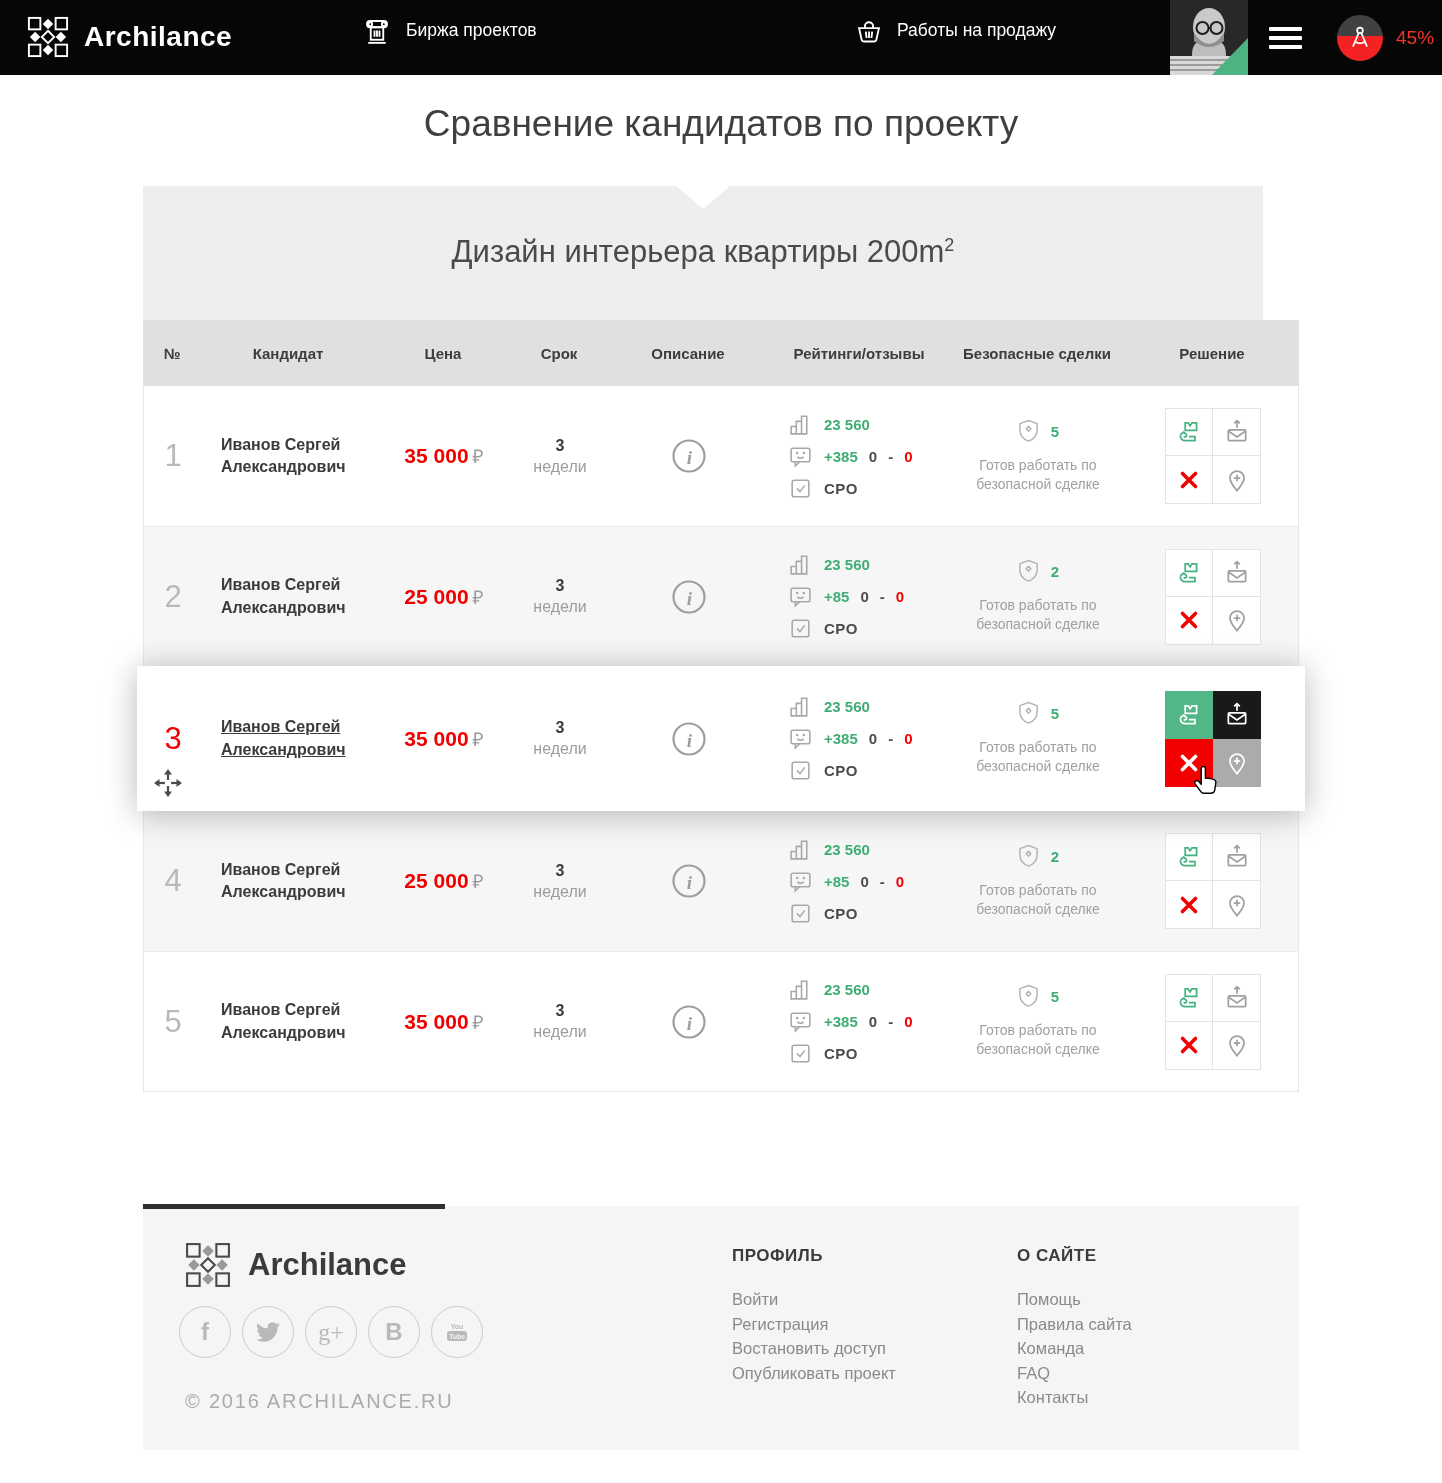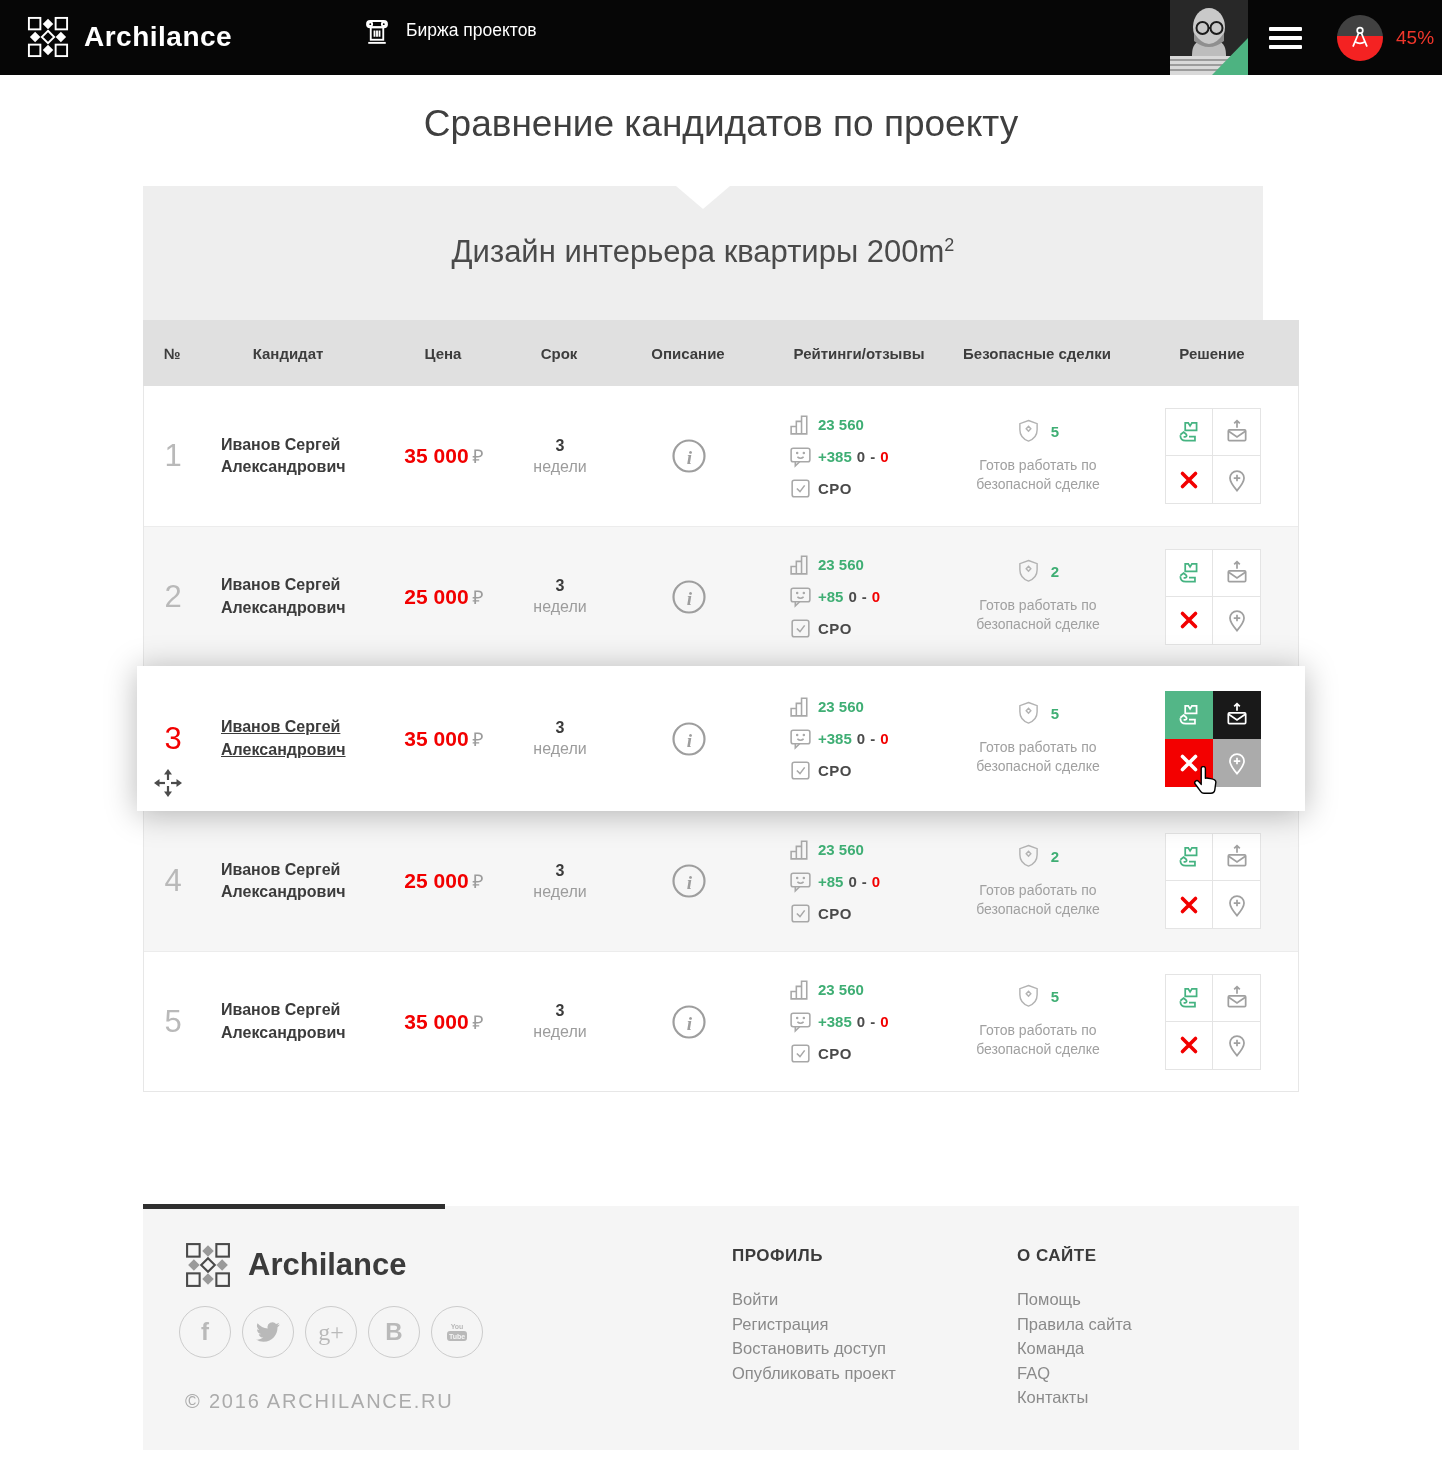--- a/index.html
+++ b/index.html
@@ -62,21 +62,21 @@
   .cur { color:#9c9c9c; font-size:19px; margin-left:4px; }
 
   .cell-term { text-align:center; }
   .term-v { font-weight:bold; font-size:16px; color:#3b3b3b; }
   .term-u { color:#9c9c9c; font-size:16px; margin-top:3px; }
 
   .cell-info { display:flex; justify-content:center; }
   .info-icon { color:#9e9e9e; cursor:pointer; }
 
   .cell-rating { display:flex; flex-direction:column; gap:7px; padding-left:18px; }
-  .rline { display:flex; align-items:center; gap:5px; font-size:15px; font-weight:bold; }
+  .rline { display:flex; align-items:center; gap:11px; font-size:15px; font-weight:bold; }
   .rline .ric { color:#a8a8a8; flex:0 0 auto; }
   .g { color:#3fae74; } .d { color:#4c4c4c; } .r { color:#f20000; }
   .sro { color:#4a4a4a; letter-spacing:.5px; }
 
   .cell-deals { text-align:center; }
   .dhead { display:flex; justify-content:center; align-items:center; gap:11px; }
   .dhead .shield { color:#b3b3b3; }
   .dcount { color:#3fae74; font-weight:bold; font-size:15px; }
   .dtext { margin:12px auto 0; color:#a0a0a0; font-size:14px; line-height:19px; max-width:152px; }
 
@@ -140,20 +140,30 @@
           <circle cx="17.4" cy="6.5" r="1.5"></circle>
         <rect x="7" y="9" width="10" height="10"></rect>
         <path d="M10 11.5v5M12 11.5v5M14 11.5v5"></path>
         <path d="M5 21.5h14"></path>
       </svg>
     </span>
     <span>Биржа проектов</span>
   </div>
 
 
+  <div class="nav-item" id="nav-2">
+    <span>
+      <svg width="28" height="28" viewBox="0 0 24 24" fill="none" stroke="#fff" stroke-width="1.6">
+        <path d="M3.5 9.5h17l-2.2 10a1.9 1.9 0 0 1-1.9 1.5H7.6a1.9 1.9 0 0 1-1.9-1.5z"></path>
+        <path d="M8.5 9.5V8a3.5 3.5 0 0 1 7 0v1.5"></path>
+        <path d="M9.3 12.5l.6 5.5M14.7 12.5l-.6 5.5M12 12.5v5.5"></path>
+      </svg>
+    </span>
+    <span>Работы на продажу</span>
+  </div>
 
   <div class="avatar">
     <svg width="78" height="75" viewBox="0 0 78 75">
       <rect width="78" height="75" fill="#282828"></rect>
       <rect x="0" y="56" width="78" height="19" fill="#d9d9d9"></rect>
       <path d="M0 60h78M0 65h78M0 70h78" stroke="#9c9c9c" stroke-width="2"></path>
       <path d="M22 56 C22 44 26 40 39 40 C52 40 56 44 56 56 Z" fill="#bdbdbd"></path>
       <ellipse cx="39" cy="27" rx="16" ry="19" fill="#c9c9c9"></ellipse>
       <path d="M24 33 q15 22 30 0 v8 q-15 12 -30 0 z" fill="#8f8f8f"></path>
       <circle cx="32.5" cy="28" r="6" fill="none" stroke="#1c1c1c" stroke-width="2"></circle>

